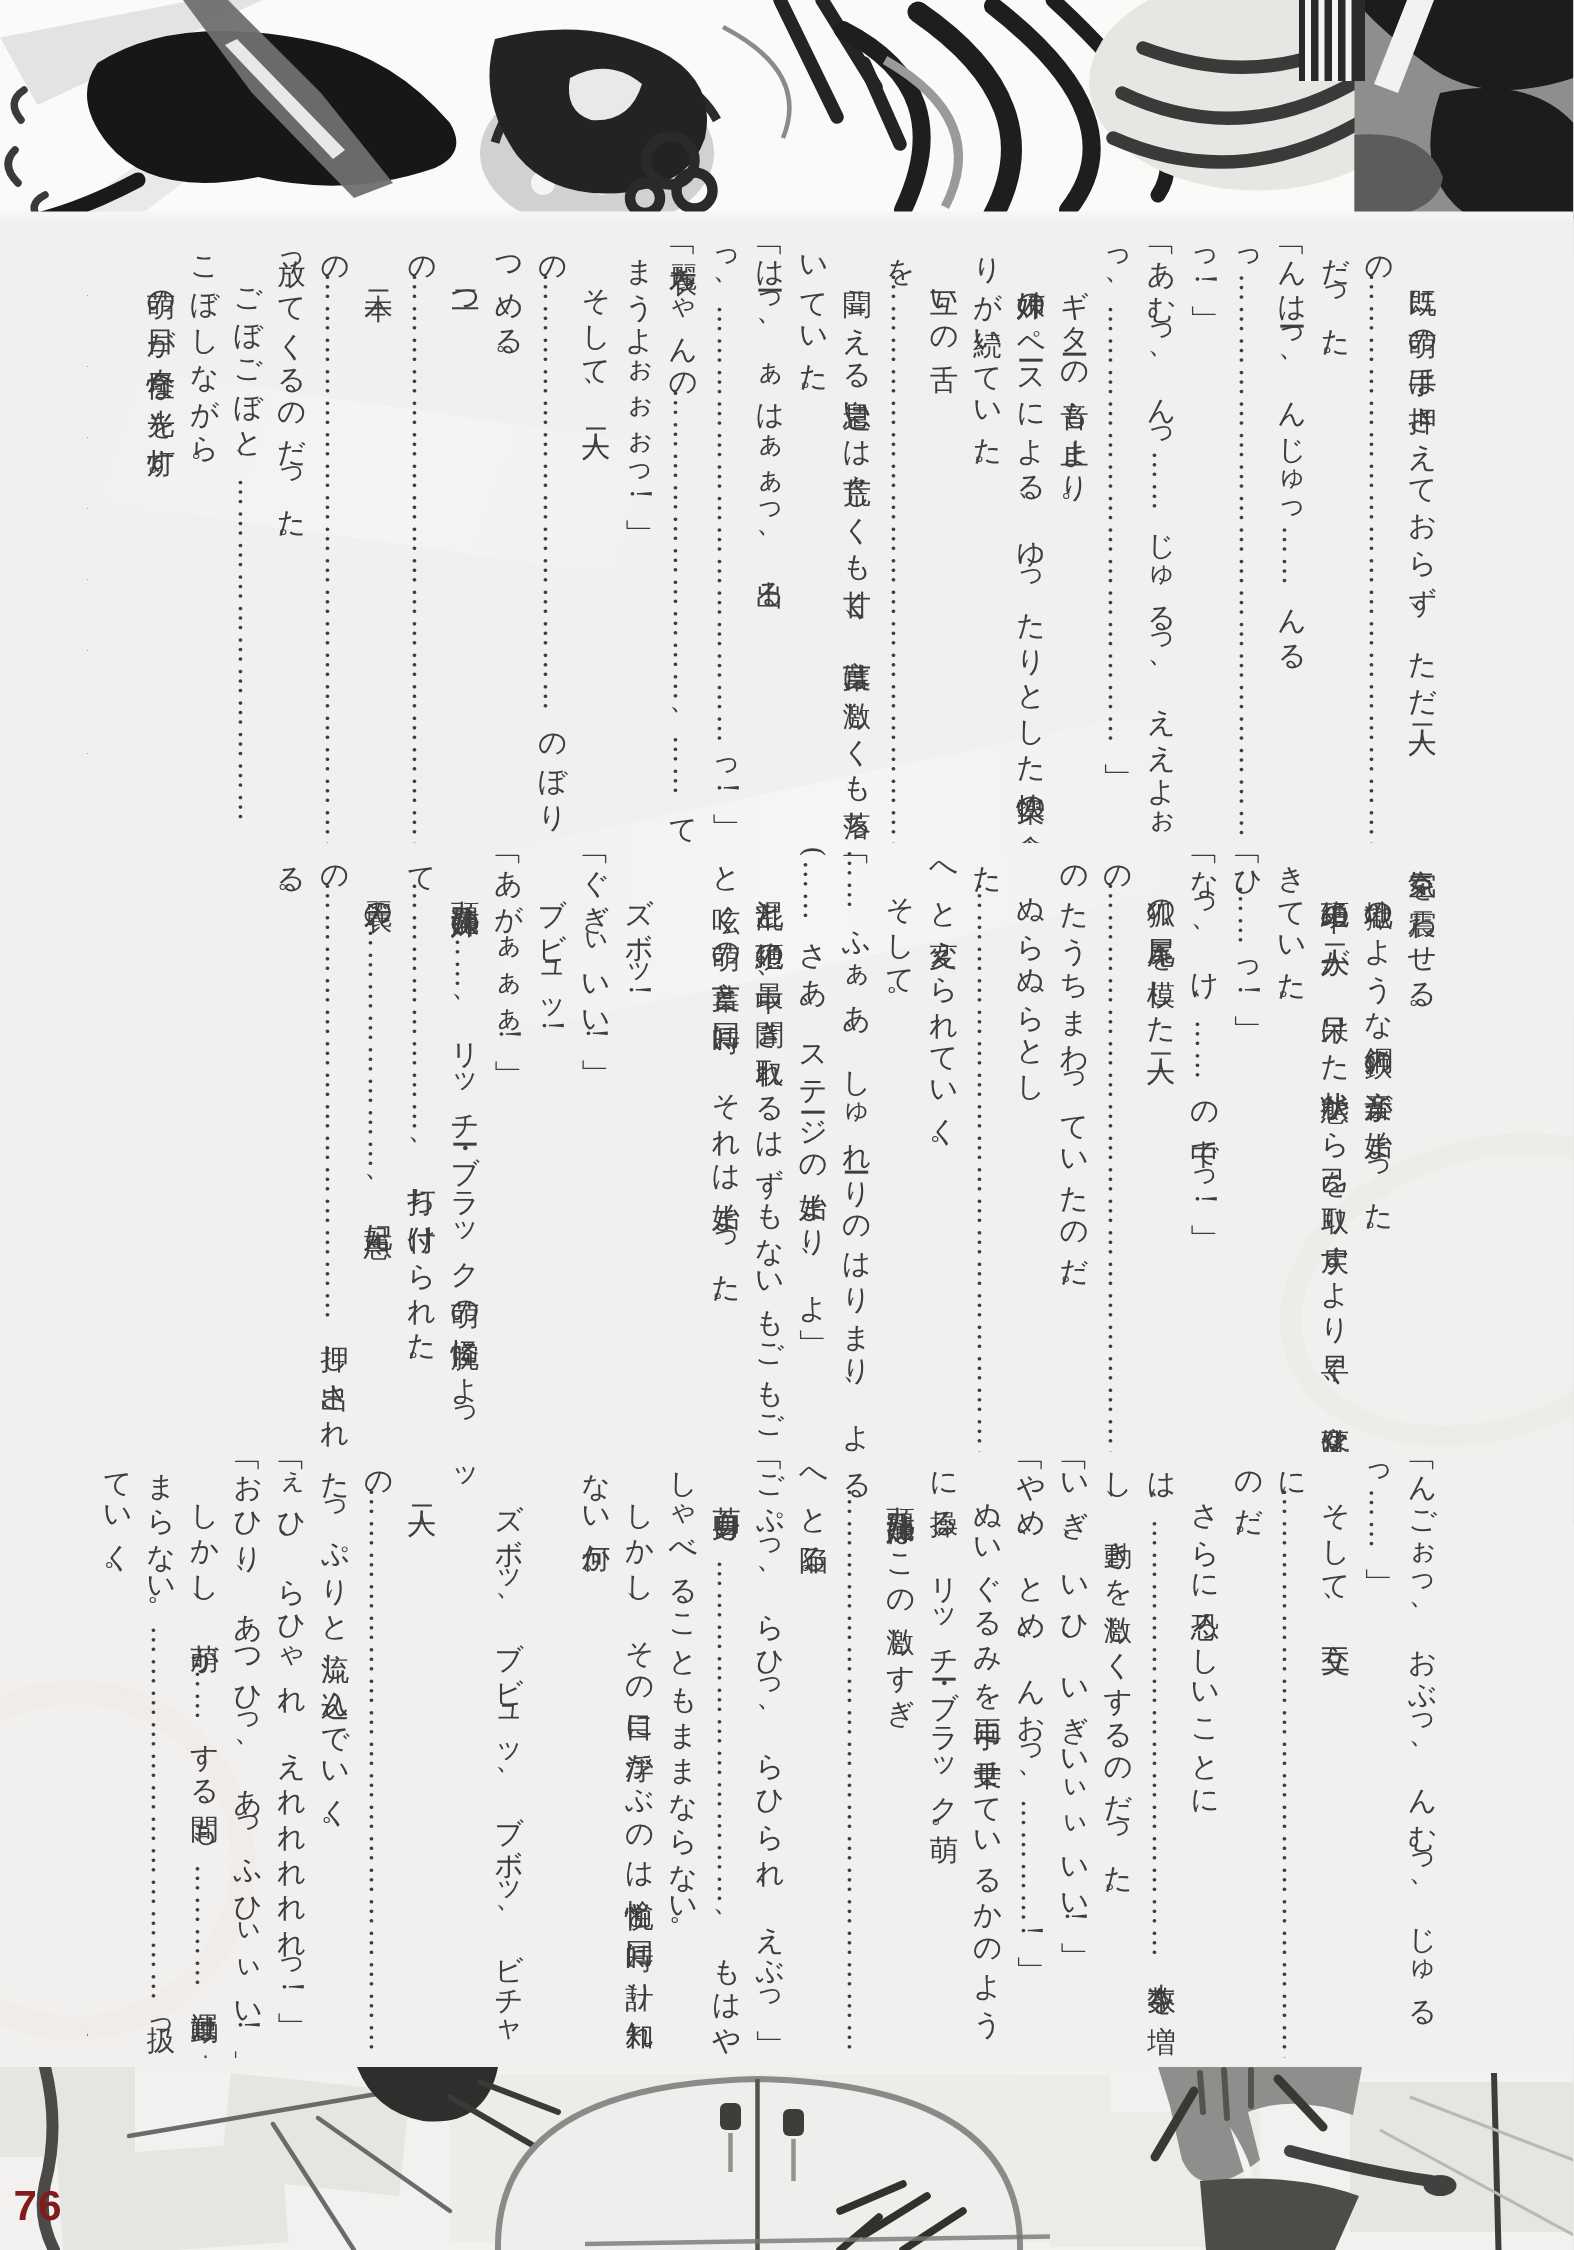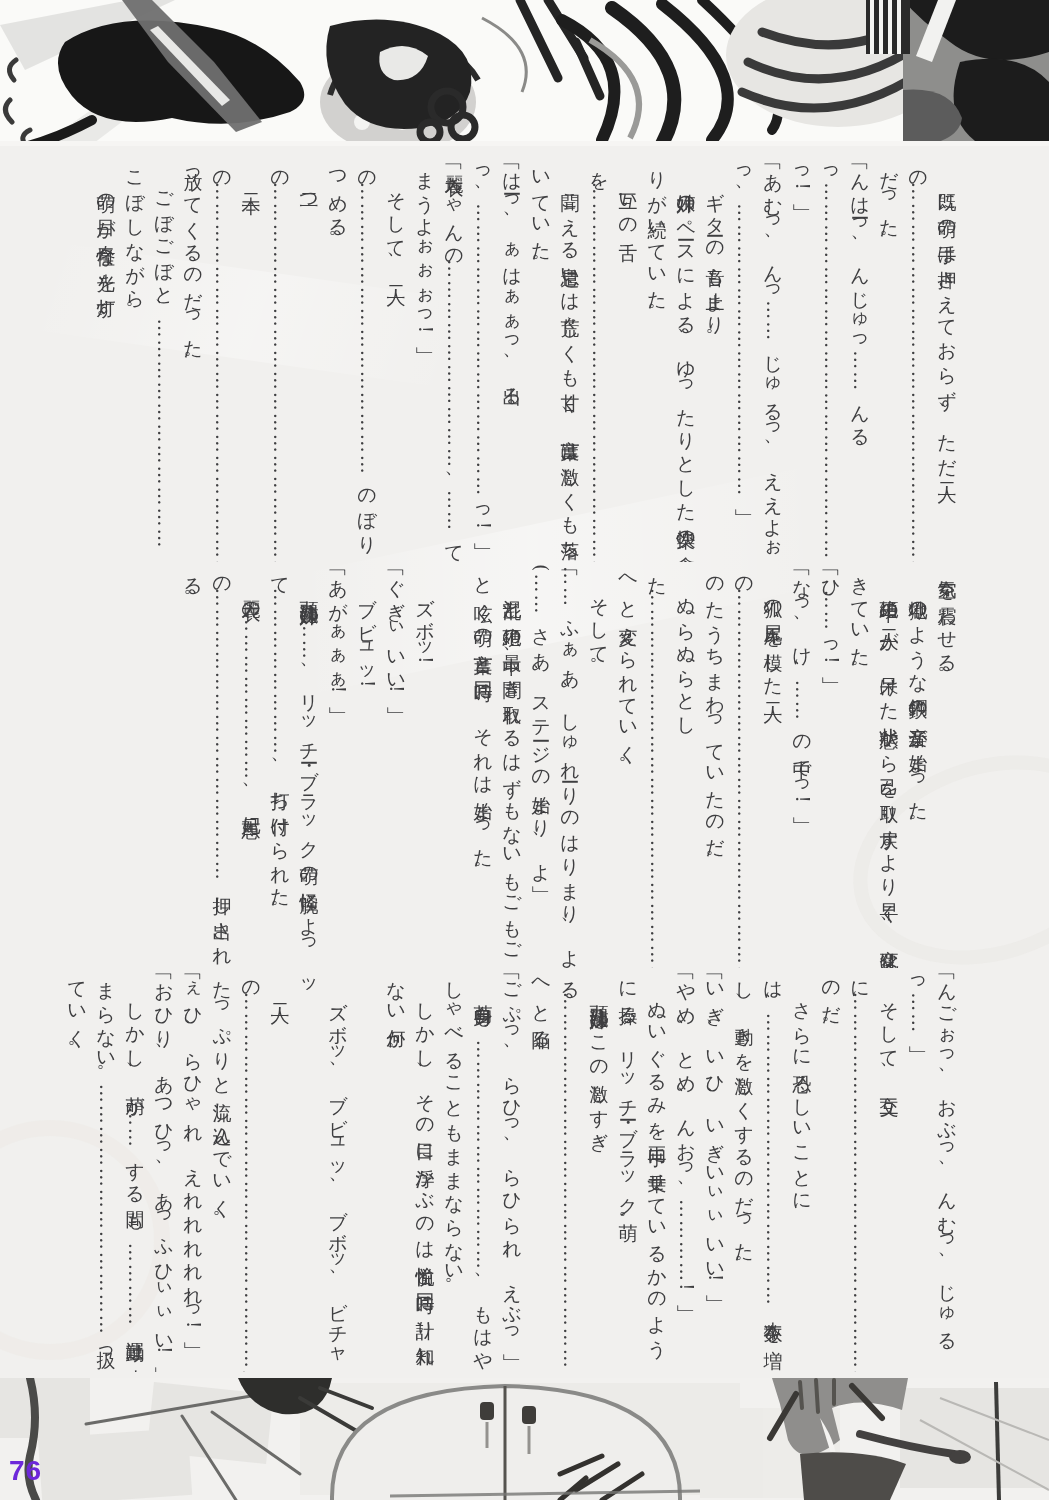--- a/index.html
+++ b/index.html
@@ -27,21 +27,21 @@
     color:#3e3e40; overflow:hidden;
   }
   .band p { margin:0; }
   .band-1 { top:158px; }
   .band-2 { top:564px; }
   .band-3 { top:968px; }
   
   .page-number {
     position:absolute; left:9px; top:1455px;
     font-family:"Liberation Sans","DejaVu Sans",sans-serif;
-    font-weight:700; font-size:28px; color:#6d28d9; letter-spacing:1px;
+    font-weight:700; font-size:28px; color:#7f1d1d; letter-spacing:1px;
   }
 </style>
 </head>
 <body>
 
 <div class="page">
 
   <div class="art-top">
     <svg viewBox="0 0 1049 146" preserveAspectRatio="none">
       <rect x="0" y="0" width="1049" height="146" fill="#fafaf8"></rect>

